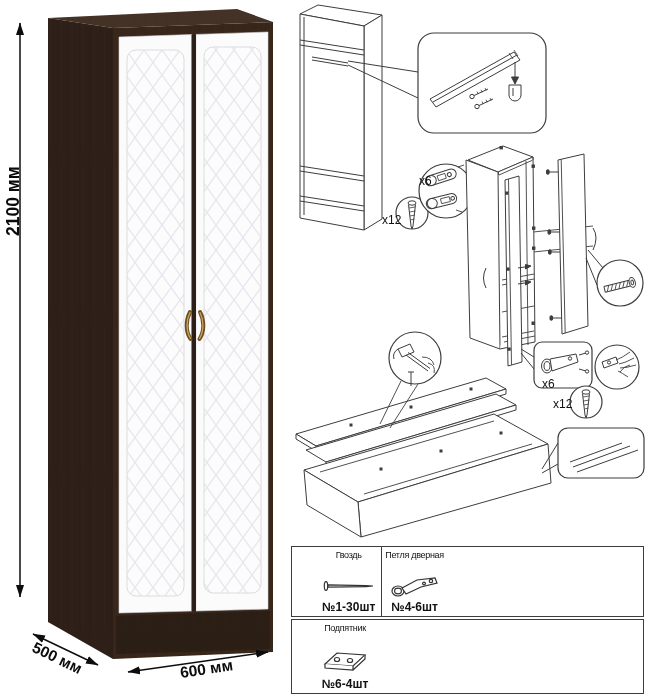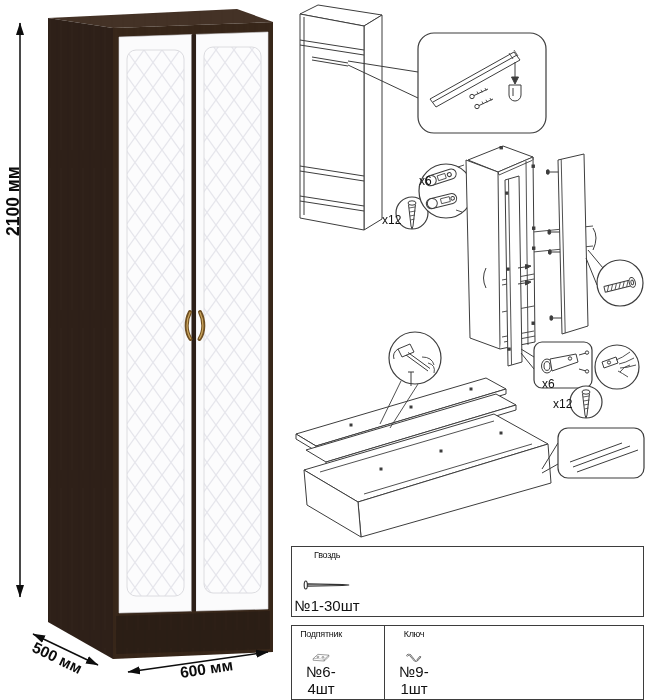--- a/index.html
+++ b/index.html
@@ -1,27 +1,27 @@
 <!DOCTYPE html>
 <html><head>
 <meta charset="utf-8">
 <style>
   html,body{margin:0;padding:0;background:#fff;}
   .page{position:relative;width:654px;height:700px;background:#fff;overflow:hidden;font-family:"Liberation Sans",sans-serif;}
   .wardrobe-svg{position:absolute;left:0;top:0;}
   .diagram-svg{position:absolute;left:290px;top:0;}
   .parts-table{position:absolute;left:291px;top:546px;width:353px;}
-  .trow{display:grid;grid-template-columns:repeat(5,1fr);border:1.5px solid #3d3d3d;background:#fff;}
-  .trow + .trow{margin-top:8px;gap:34px;}
+  .trow{display:grid;grid-template-columns:repeat(5,1fr);border:1.5px solid #3d3d3d;background:#fff;padding-left:24px;}
+  .trow + .trow{margin-top:2px;gap:34px;}
   .cell{border-left:1.2px solid #3d3d3d;display:flex;flex-direction:column;align-items:center;padding:3px 1px 2px 1px;}
   .cell:first-child{border-left:none;}
   .r1 .cell{height:64px;}
   .r2 .cell{height:68px;}
   .part-name{font-size:9px;line-height:1.25;color:#111;text-align:center;min-height:23px;max-width:69px;letter-spacing:-0.3px;}
-  .part-qty{font-size:15px;color:#111;text-align:center;margin-top:auto;}
+  .part-qty{font-size:12px;color:#111;text-align:center;margin-top:auto;font-weight:bold;}
   .part-icon{margin:auto;}
   svg text{font-family:"Liberation Sans",sans-serif;}
 </style>
 </head>
 <body>
 
 <div class="page">
 
 <svg class="wardrobe-svg" width="290" height="700" viewBox="0 0 290 700">
   <defs>
@@ -254,36 +254,39 @@
 <div class="parts-table">
   <div class="trow r1">
     <div class="cell">
       <div class="part-name">Гвоздь</div>
       <svg class="part-icon" width="56" height="26" viewBox="0 0 56 26" fill="none" stroke="#333" stroke-width="1.2">
         <ellipse cx="5" cy="13" rx="1.7" ry="4.4" fill="#fff"></ellipse>
         <path d="M7,11.8 L45,12.6 L52,13 L45,13.6 L7,14.2 Z" fill="#fff"></path>
       </svg>
       <div class="part-qty">№1-30шт</div>
     </div>
+    <div class="cell">
+      <div class="part-name">Петля дверная</div>
+      <svg class="part-icon" width="56" height="26" viewBox="0 0 56 26" fill="none" stroke="#333" stroke-width="1.2">
+        <ellipse cx="11" cy="18" rx="6" ry="5" fill="#fff"></ellipse>
+        <ellipse cx="11" cy="18" rx="3.4" ry="2.8"></ellipse>
+        <path d="M15,15 L30,7 L48,5 L50,10 L34,14 L19,21 Z" fill="#fff"></path>
+        <circle cx="44" cy="8" r="1.7"></circle>
+        <circle cx="37" cy="10.5" r="1.4"></circle>
+      </svg>
+      <div class="part-qty">№4-6шт</div>
+    </div>
   </div>
   <div class="trow r2">
     <div class="cell">
       <div class="part-name">Подпятник</div>
       <svg class="part-icon" width="56" height="28" viewBox="0 0 56 28" fill="none" stroke="#333" stroke-width="1.2">
         <polygon points="8,17 20,6 48,8 36,19" fill="#fff"></polygon>
         <path d="M8,17 L8,21 L36,23 L36,19 M36,23 L48,12 L48,8" fill="#fff"></path>
         <ellipse cx="20" cy="12.5" rx="2.6" ry="2" fill="#fff"></ellipse>
         <ellipse cx="33" cy="13.5" rx="2.6" ry="2" fill="#fff"></ellipse>
       </svg>
       <div class="part-qty">№6-4шт</div>
     </div>
-    <div class="cell">
-      <div class="part-name">Ключ</div>
-      <svg class="part-icon" width="56" height="28" viewBox="0 0 56 28" fill="none">
-        <path d="M11,9 q3.5,-4.5 7,-1 l11,13 q3.5,3.5 7,0.5 l8,-9" stroke="#333" stroke-width="4.4" stroke-linecap="round" fill="none"></path>
-        <path d="M11,9 q3.5,-4.5 7,-1 l11,13 q3.5,3.5 7,0.5 l8,-9" stroke="#fff" stroke-width="2.2" stroke-linecap="round" fill="none"></path>
-      </svg>
-      <div class="part-qty">№9-1шт</div>
-    </div>
   </div>
 </div>
 
 </div>
 
 </body></html>

